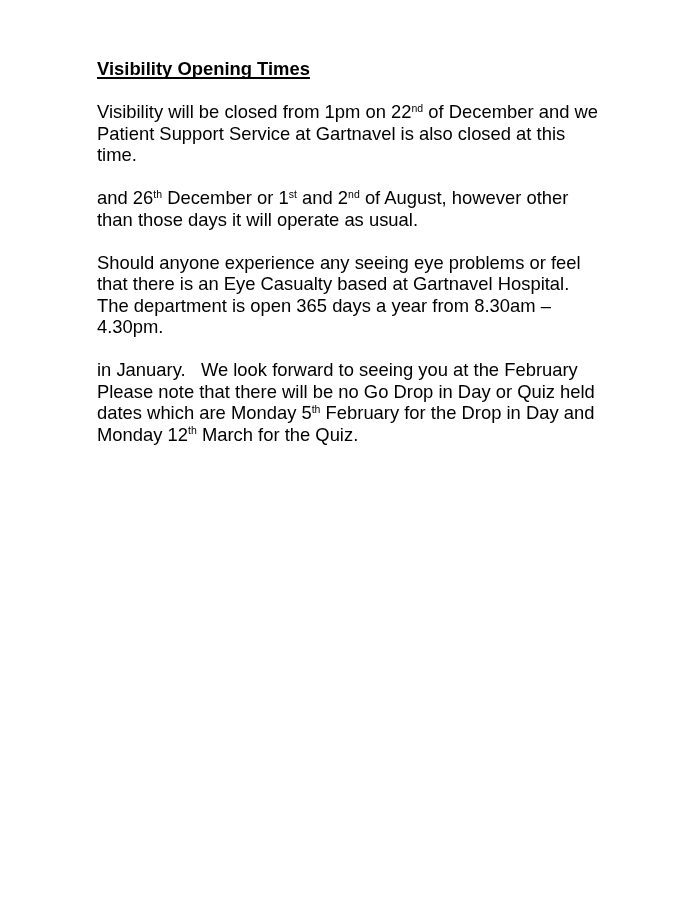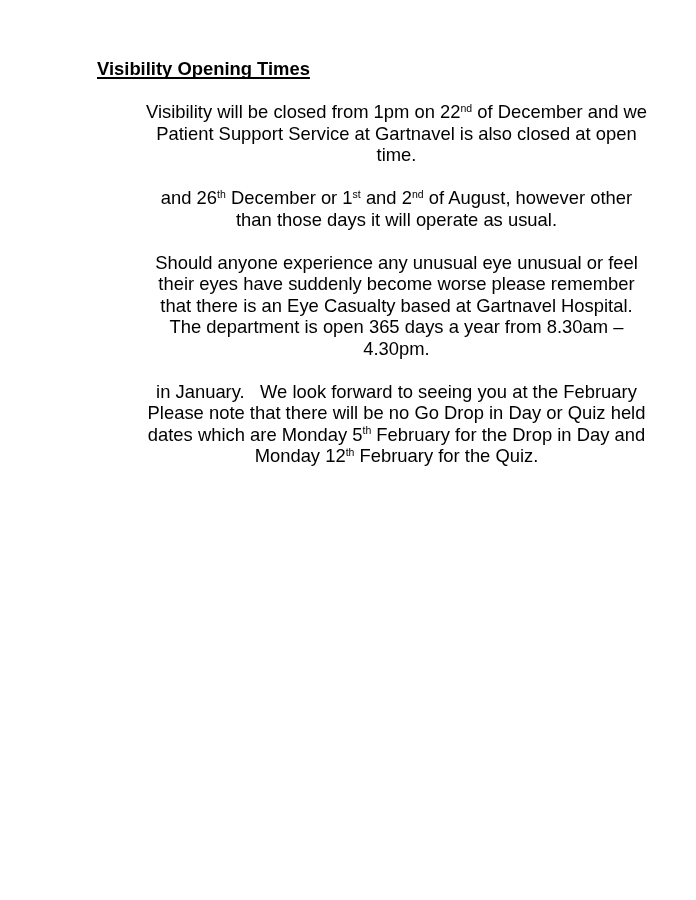--- a/index.html
+++ b/index.html
@@ -35,52 +35,50 @@
     white-space: pre;
   }
   .para {
     margin: 0 0 21.5px 0;
   }
   .line {
     display: block;
     font-size: 18.4px;
     line-height: 21.5px;
     white-space: pre;
-    text-align: center;
   }
   .sup {
     font-size: 10.5px;
     line-height: 0;
     position: relative;
     top: -6.5px;
     white-space: pre;
   }
 </style>
 </head>
 <body>
 
 <div class="page">
   <h1 class="doc-title">Visibility Opening Times</h1>
   <div id="paragraphs">
       <p class="para">
         <span class="line"><span>Visibility will be closed from 1pm on 22</span><span class="sup">nd</span><span> of December and we</span></span>
-        <span class="line"><span>Patient Support Service at Gartnavel is also closed at open</span></span>
+        <span class="line"><span>Patient Support Service at Gartnavel is also closed at this</span></span>
         <span class="line"><span>time.</span></span>
       </p>
       <p class="para">
         <span class="line"><span>and 26</span><span class="sup">th</span><span> December or 1</span><span class="sup">st</span><span> and 2</span><span class="sup">nd</span><span> of August, however other</span></span>
         <span class="line"><span>than those days it will operate as usual.</span></span>
       </p>
       <p class="para">
-        <span class="line"><span>Should anyone experience any unusual eye unusual or feel</span></span>
-        <span class="line"><span>their eyes have suddenly become worse please remember</span></span>
+        <span class="line"><span>Should anyone experience any seeing eye problems or feel</span></span>
         <span class="line"><span>that there is an Eye Casualty based at Gartnavel Hospital.</span></span>
         <span class="line"><span>The department is open 365 days a year from 8.30am –</span></span>
         <span class="line"><span>4.30pm.</span></span>
       </p>
       <p class="para">
         <span class="line"><span>in January.   We look forward to seeing you at the February</span></span>
         <span class="line"><span>Please note that there will be no Go Drop in Day or Quiz held</span></span>
         <span class="line"><span>dates which are Monday 5</span><span class="sup">th</span><span> February for the Drop in Day and</span></span>
-        <span class="line"><span>Monday 12</span><span class="sup">th</span><span> February for the Quiz.</span></span>
+        <span class="line"><span>Monday 12</span><span class="sup">th</span><span> March for the Quiz.</span></span>
       </p>
     </div>
 </div>
 
 </body></html>

